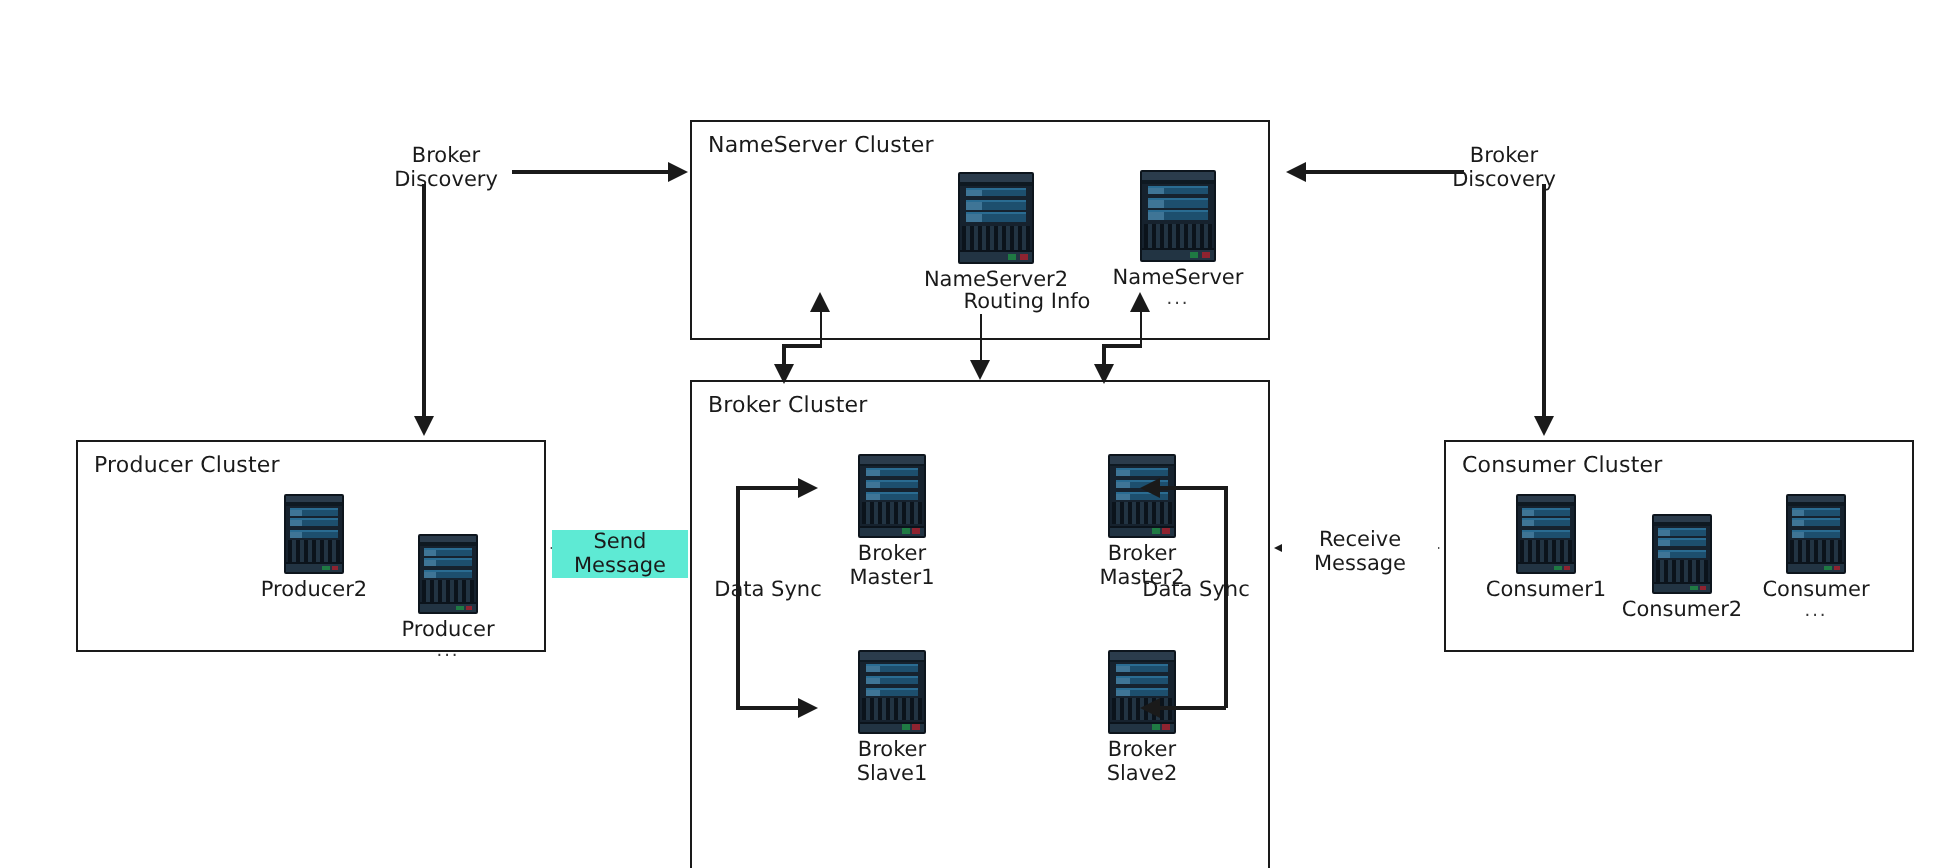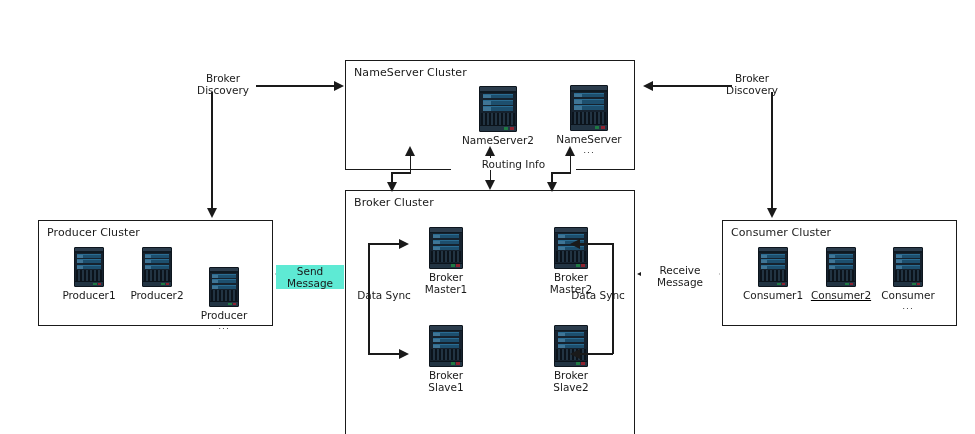--- a/index.html
+++ b/index.html
@@ -181,36 +181,20 @@
     <div class="ln lh" style="left:234px;top:52px;width:33px;"></div>
     <div class="ar l" style="left:224px;top:47.5px;"></div>
     <div class="ln lh" style="left:234px;top:162px;width:33px;"></div>
     <div class="ar l" style="left:224px;top:157.5px;"></div>
     <div class="elabel" style="left:214px;top:98px;width:76px;">Data Sync</div>
   </div>
 
   <div class="cluster" style="left:38px;top:220px;width:235px;height:106px;padding-left:36px;">
     <div class="cluster-title">Producer Cluster</div>
 
-    <div class="node" style="left:15px;top:26px;width:70px;">
-      <div class="srv" style="width:30px;height:40px;">
-        <div class="cap"></div>
-          <div class="capline"></div>
-        <div class="bays">
-            <div class="bay"></div>
-            <div class="bay"></div>
-            <div class="bay"></div>
-          </div>
-        <div class="vent"></div>
-          <div class="foot"></div>
-        <div class="led g"></div>
-          <div class="led r"></div>
-      </div>
-      <div class="node-label">Producer1</div>
-    </div>
 
     <div class="node" style="left:83px;top:26px;width:70px;">
       <div class="srv" style="width:30px;height:40px;">
         <div class="cap"></div>
           <div class="capline"></div>
         <div class="bays">
             <div class="bay"></div>
             <div class="bay"></div>
             <div class="bay"></div>
           </div>
@@ -256,21 +240,21 @@
             <div class="bay"></div>
           </div>
         <div class="vent"></div>
           <div class="foot"></div>
         <div class="led g"></div>
           <div class="led r"></div>
       </div>
       <div class="node-label">Consumer1</div>
     </div>
 
-    <div class="node" style="left:83px;top:26px;width:70px;text-decoration:underline;">
+    <div class="node" style="left:83px;top:36px;width:70px;">
       <div class="srv" style="width:30px;height:40px;">
         <div class="cap"></div>
           <div class="capline"></div>
         <div class="bays">
             <div class="bay"></div>
             <div class="bay"></div>
             <div class="bay"></div>
           </div>
         <div class="vent"></div>
           <div class="foot"></div>
@@ -321,21 +305,21 @@
 
   <div class="ar u" style="left:405px;top:146px;"></div>
   <div class="ln lv" style="left:409.5px;top:155px;height:18px;"></div>
   <div class="ln lh" style="left:391px;top:172px;width:20px;"></div>
   <div class="ln lv" style="left:391px;top:172px;height:12px;"></div>
   <div class="ar d" style="left:386.5px;top:182px;"></div>
 
   <div class="ar u" style="left:485px;top:146px;"></div>
   <div class="ln lv" style="left:489.5px;top:155px;height:27px;"></div>
   <div class="ar d" style="left:485px;top:180px;"></div>
-  <div class="elabel" style="left:451px;top:158px;width:125px;background:#fff;">Routing Info</div>
+  <div class="elabel" style="left:451px;top:145px;width:125px;background:#fff;">Routing Info</div>
 
   <div class="ar u" style="left:565px;top:146px;"></div>
   <div class="ln lv" style="left:569.5px;top:155px;height:18px;"></div>
   <div class="ln lh" style="left:551px;top:172px;width:20px;"></div>
   <div class="ln lv" style="left:551px;top:172px;height:12px;"></div>
   <div class="ar d" style="left:546.5px;top:182px;"></div>
 
   <div class="ar l" style="left:275px;top:268.5px;"></div>
   <div class="ln lh" style="left:284px;top:273px;width:52px;"></div>
   <div class="ar r" style="left:334px;top:268.5px;"></div>

